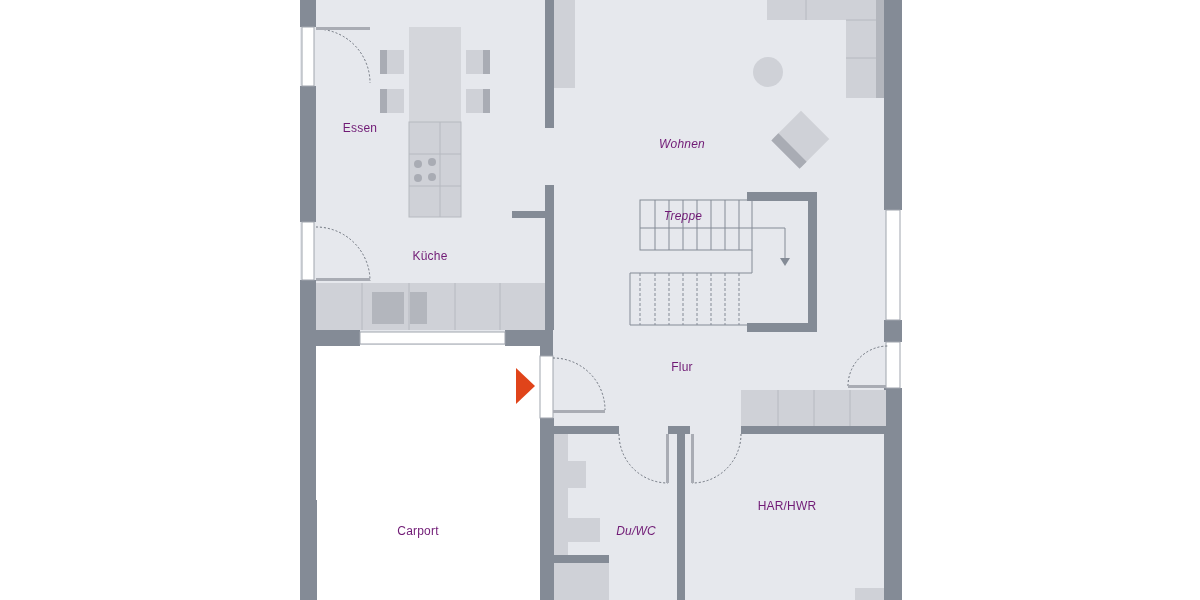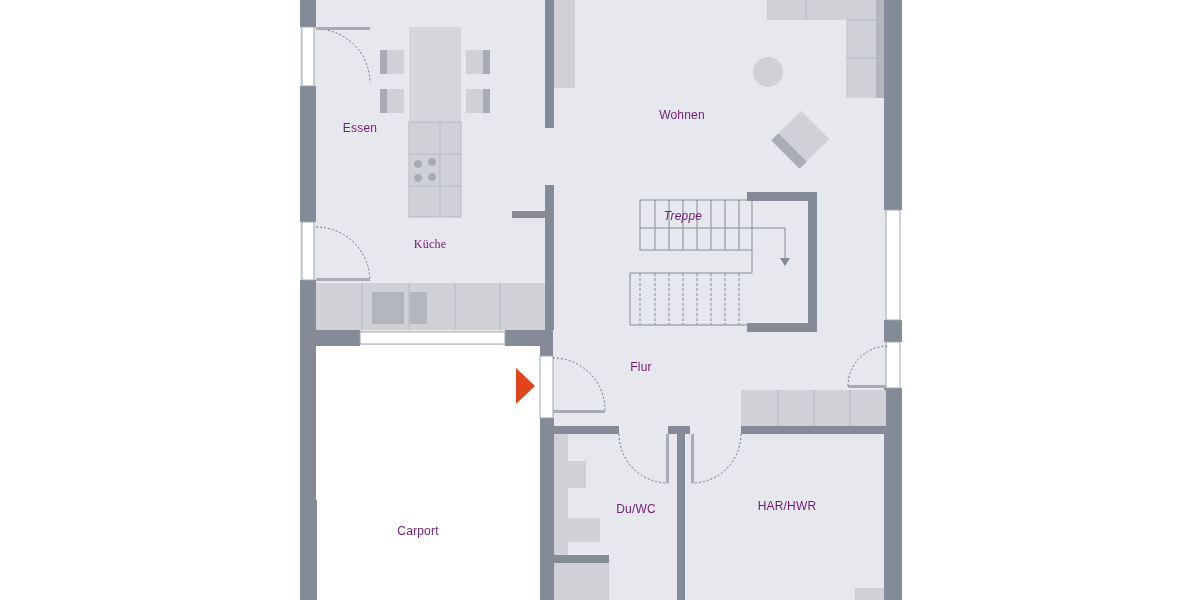--- a/index.html
+++ b/index.html
@@ -156,19 +156,19 @@
       <line x1="739" y1="273" x2="739" y2="325"></line>
     </g>
     <line x1="785" y1="228" x2="785" y2="258"></line>
     <polygon points="780,258 790,258 785,266" fill="#848b96" stroke="none"></polygon>
   </g>
 
   <polygon points="516,368 516,404 535,386" fill="#e0441a"></polygon>
 </svg>
 
 <div class="room-label" style="left:360px;top:128px;">Essen</div>
-<div class="room-label" style="left:682px;top:115px;">Wohnen</div>
-<div class="room-label" style="left:430px;top:244px;font-family:Liberation Serif, serif;">Küche</div>
+<div class="room-label" style="left:682px;top:144px;font-style:italic;">Wohnen</div>
+<div class="room-label" style="left:430px;top:256px;">Küche</div>
 <div class="room-label" style="left:683px;top:216px;font-style:italic;">Treppe</div>
-<div class="room-label" style="left:641px;top:367px;">Flur</div>
+<div class="room-label" style="left:682px;top:367px;">Flur</div>
 <div class="room-label" style="left:418px;top:531px;">Carport</div>
-<div class="room-label" style="left:636px;top:509px;">Du/WC</div>
+<div class="room-label" style="left:636px;top:531px;font-style:italic;">Du/WC</div>
 <div class="room-label" style="left:787px;top:506px;">HAR/HWR</div>
 
 </body></html>

